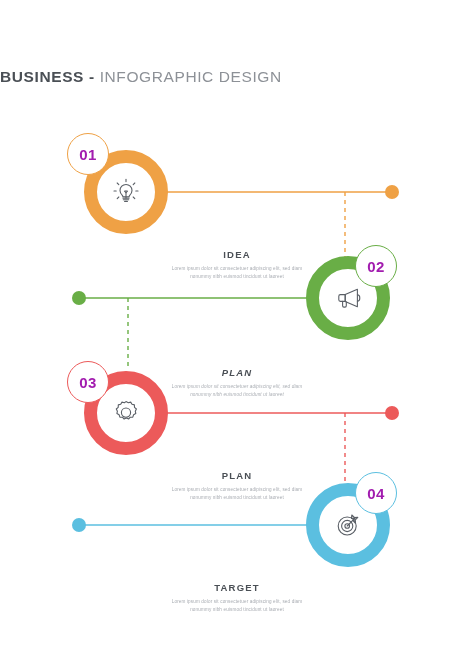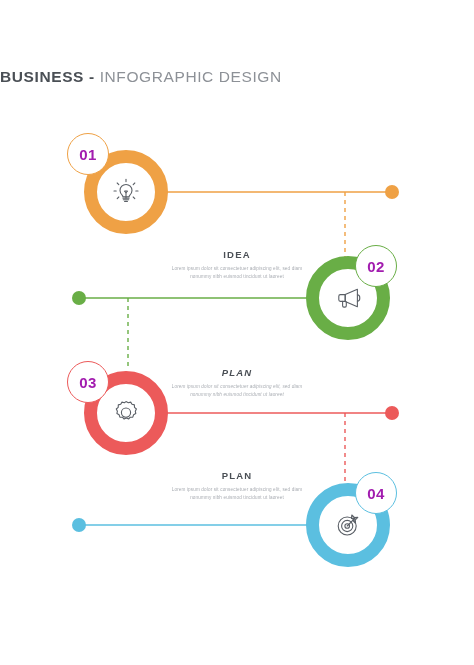--- a/index.html
+++ b/index.html
@@ -207,14 +207,18 @@
         <circle cx="15.2" cy="17" r="5.6"></circle>
         <circle cx="15.2" cy="17" r="2.3"></circle>
         <path d="M15.2 17l7.8-7.8"></path>
         <path d="M23 9.2l-3.5.2.3-3.4 2.6 2.5 3.4-.2-2.5 2.6.2 3.4-2.5-2.6z"></path>
       </svg>
     </span>
   </div>
   <div class="badge" style="left:355px; top:472px; border:1.4px solid #5BBFE0;text-align:right;">
     <span>04</span>
   </div>
+  <div class="textblock" style="left:171px; top:538px;">
+    <div class="step-label">TARGET</div>
+    <div class="step-desc">Lorem ipsum dolor sit consectetuer adipiscing elit, sed diam nonummy nibh euismod tincidunt ut laoreet</div>
+  </div>
 
 </div>
 
 </body></html>

